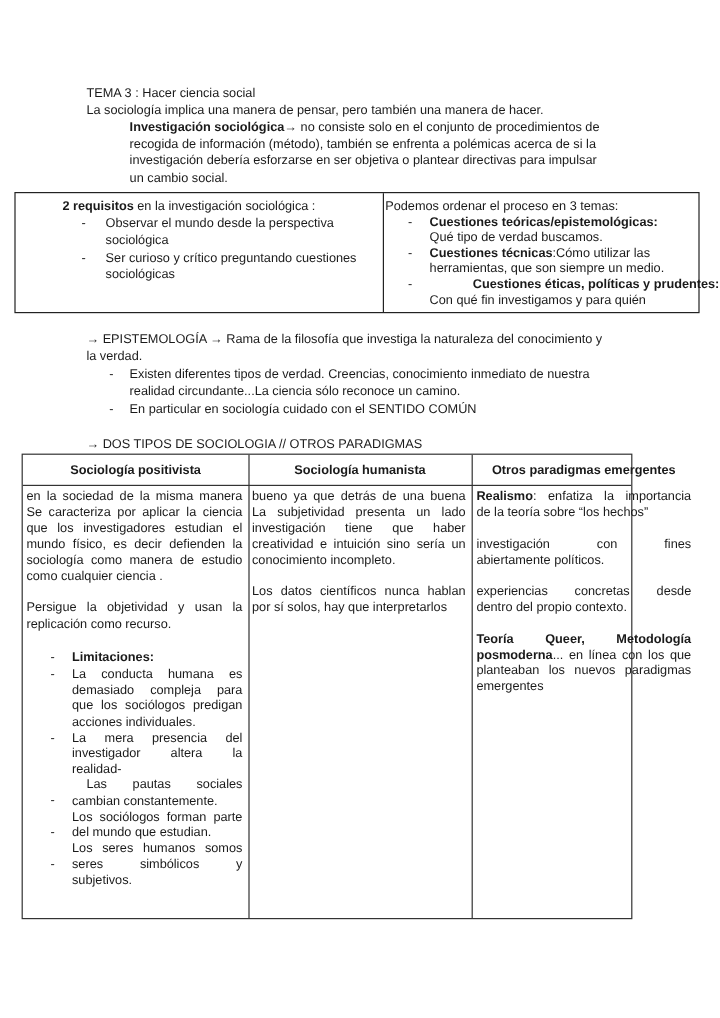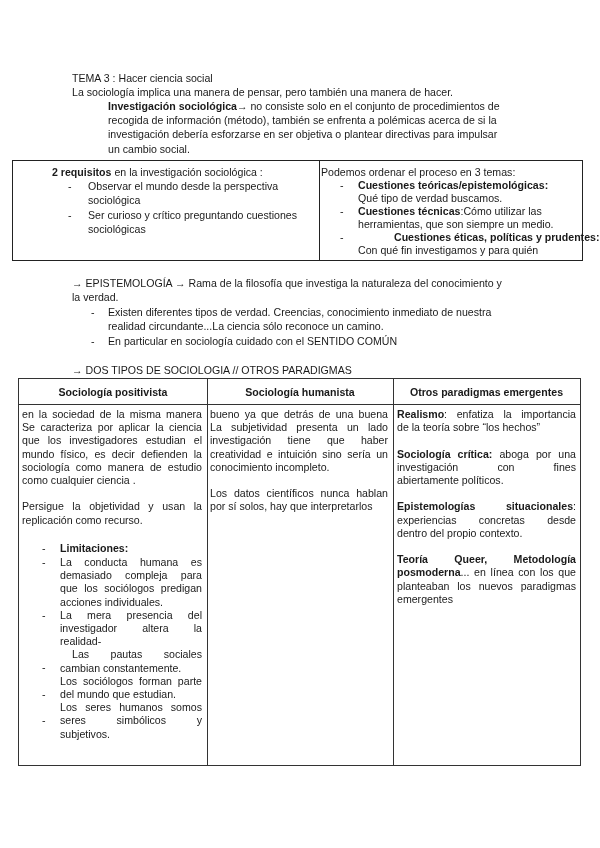--- a/index.html
+++ b/index.html
@@ -12,21 +12,21 @@
     b { font-weight: bold; text-align: center; }
     .dash { position: absolute; }
     
     .t1 {
       position: absolute; left: 12px; top: 160px; width: 571px; height: 101px;
       border: 1.5px solid #222; box-sizing: border-box;
     }
     .t1 .div { position: absolute; left: 306px; top: 0; bottom: 0; border-left: 1.5px solid #222; }
     
     .t2 {
-      position: absolute; left: 18px; top: 378px; width: 563px; height: 388px;
+      position: absolute; left: 18px; top: 378px; width: 509px; height: 388px;
       border: 1.5px solid #333; box-sizing: border-box;
     }
     .t2 .vdiv { position: absolute; top: 0; bottom: 0; border-left: 1.5px solid #333; }
     .t2 .hdiv { position: absolute; left: 0; right: 0; top: 25px; border-top: 1.2px solid #333; }
     .th { position: absolute; top: 7px; font-weight: bold; text-align: center; font-size: 10.6px; }
     .cell { position: absolute; font-size: 10.6px; line-height: 13.2px; }
     .just { text-align: justify; text-align-last: justify; display: block; white-space: nowrap; }
     .justlast { text-align: left; display: block; white-space: nowrap; }
   </style>
 </head>
@@ -123,25 +123,23 @@
   <span class="justlast">conocimiento incompleto.</span>
   <span class="justlast">&nbsp;</span>
   <span class="just">Los datos científicos nunca hablan</span>
   <span class="justlast">por sí solos, hay que interpretarlos</span>
 </div>
 
 <div class="cell" style="left:397px; top:408px; width:179px;">
   <span class="just"><b>Realismo</b><span>: enfatiza la importancia</span></span>
   <span class="justlast">de la teoría sobre “los hechos”</span>
   <span class="justlast">&nbsp;</span>
-  <span class="just"><b>Sociología crítica:</b><span> aboga por una</span></span>
   <span class="just">investigación con fines</span>
   <span class="justlast">abiertamente políticos.</span>
   <span class="justlast">&nbsp;</span>
-  <span class="just"><b>Epistemologías situacionales</b><span>:</span></span>
   <span class="just">experiencias concretas desde</span>
   <span class="justlast">dentro del propio contexto.</span>
   <span class="justlast">&nbsp;</span>
   <span class="just"><b>Teoría Queer, Metodología</b></span>
   <span class="just"><b>posmoderna</b><span>... en línea con los que</span></span>
   <span class="just">planteaban los nuevos paradigmas</span>
   <span class="justlast">emergentes</span>
 </div>
 
 </body></html>

